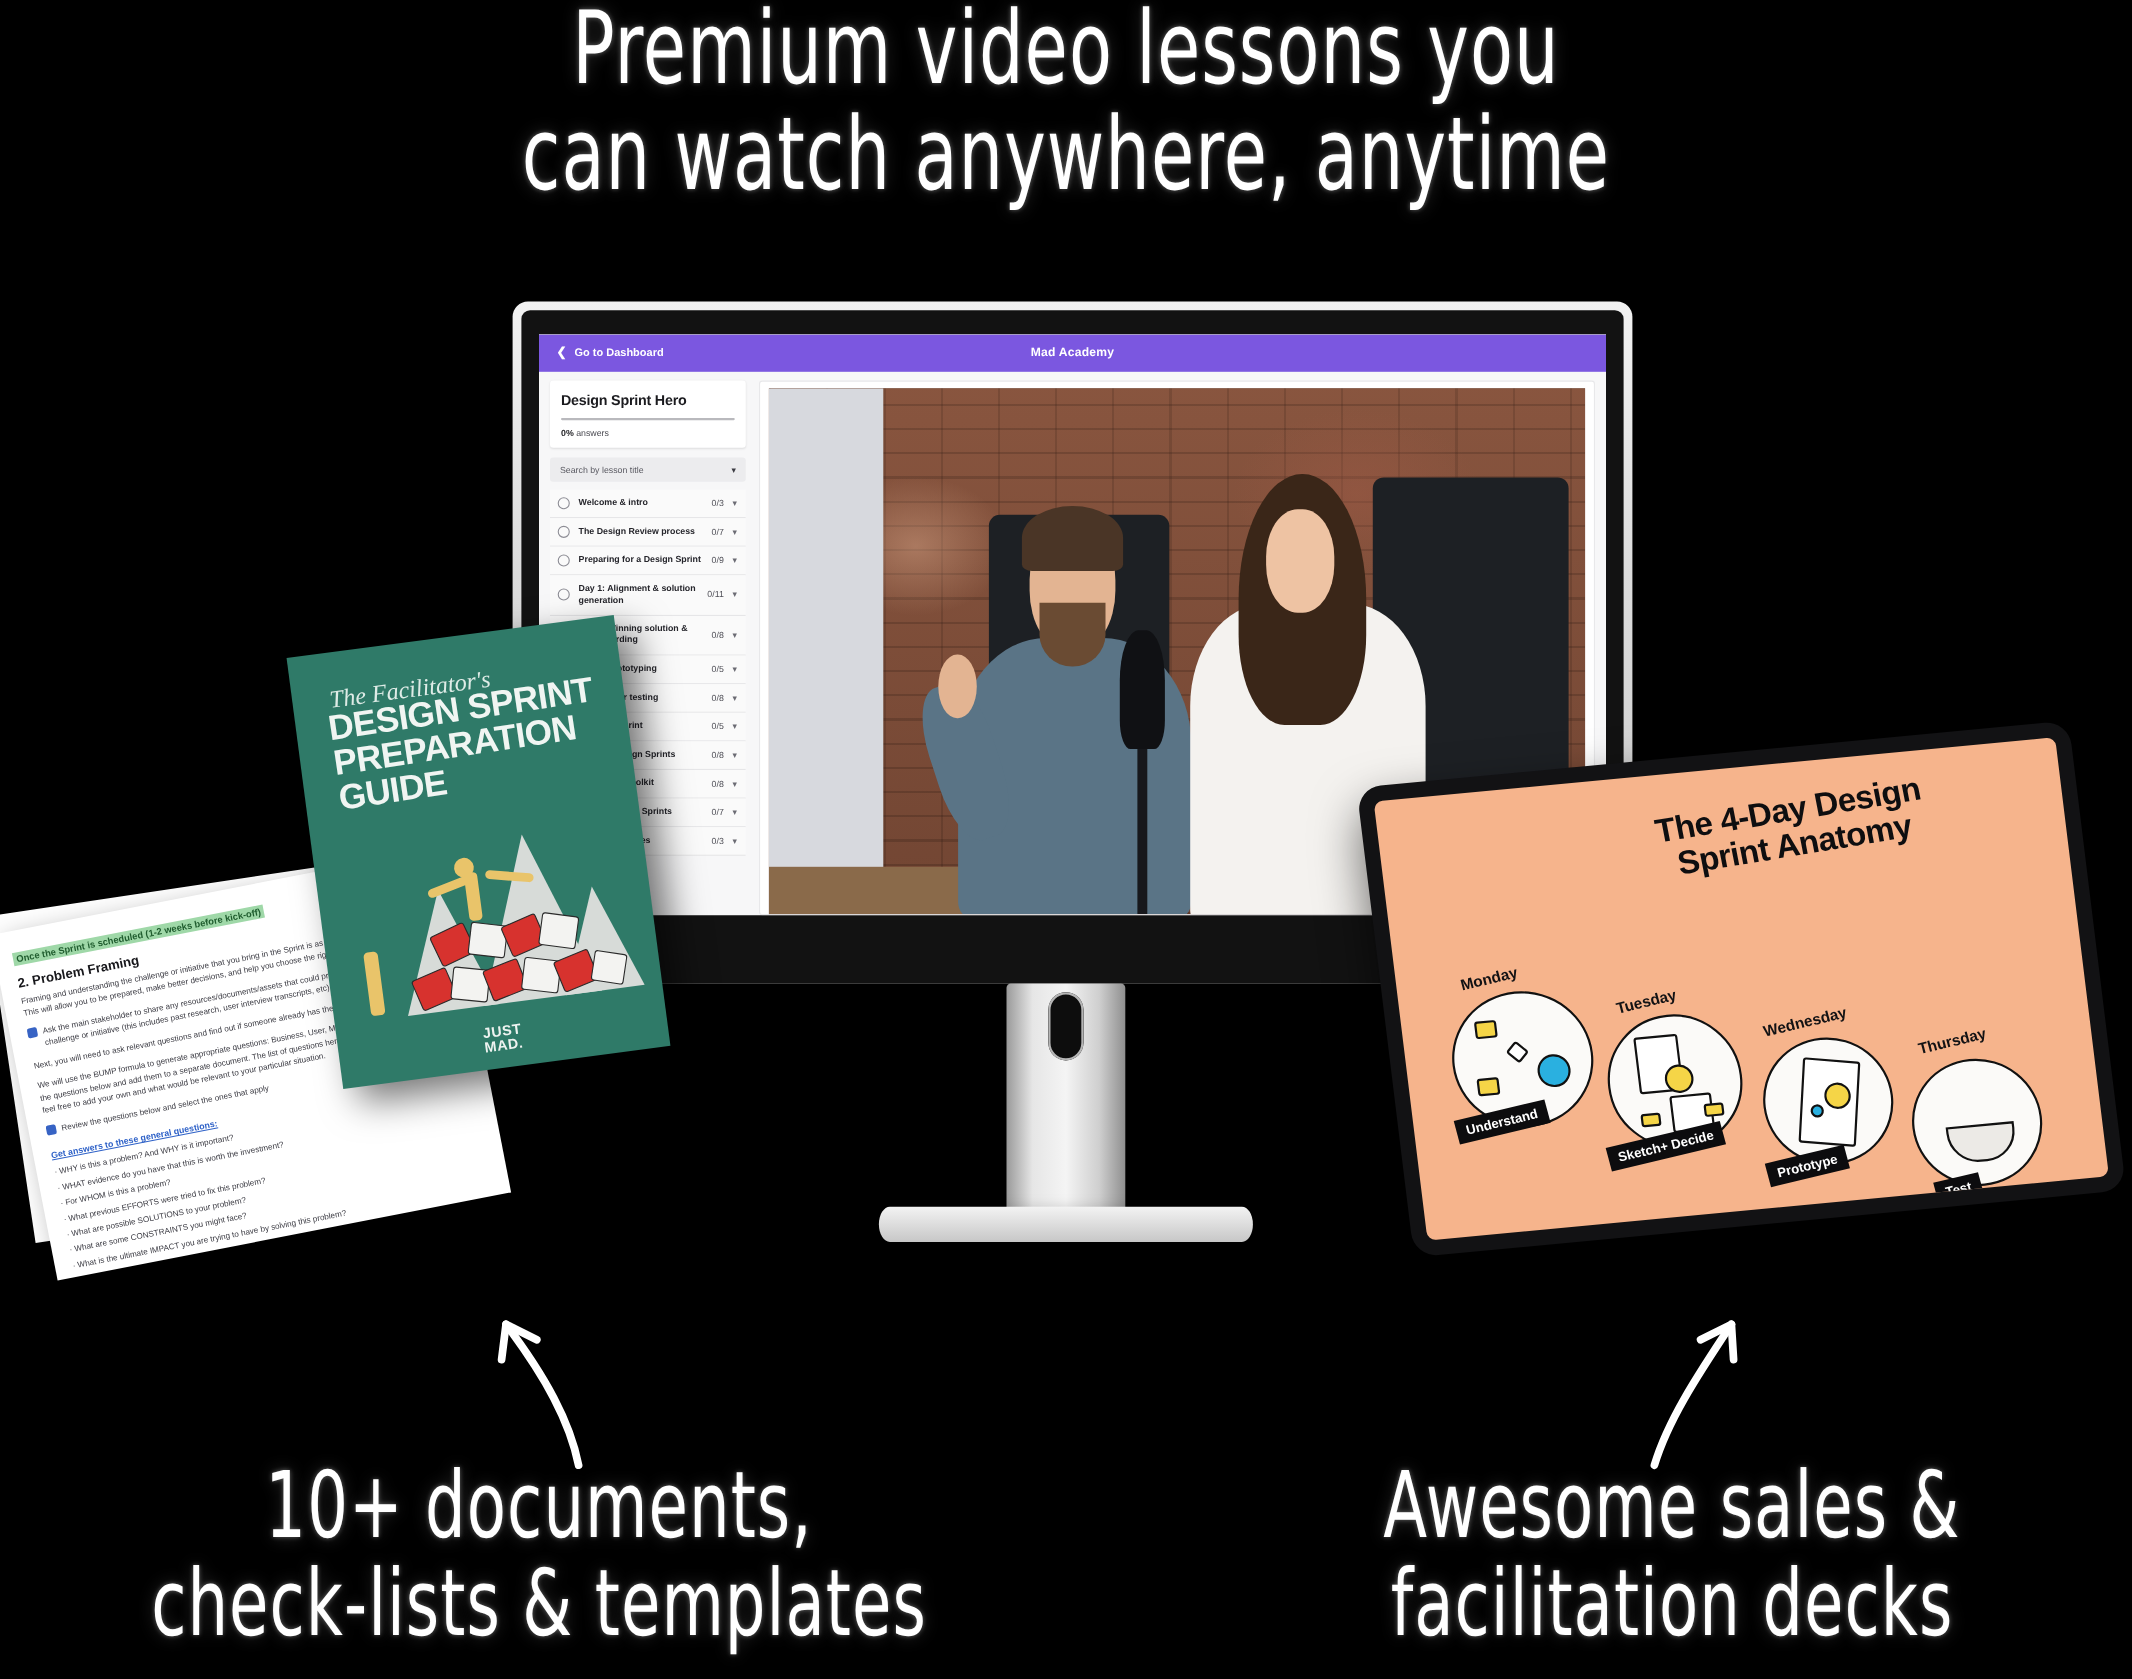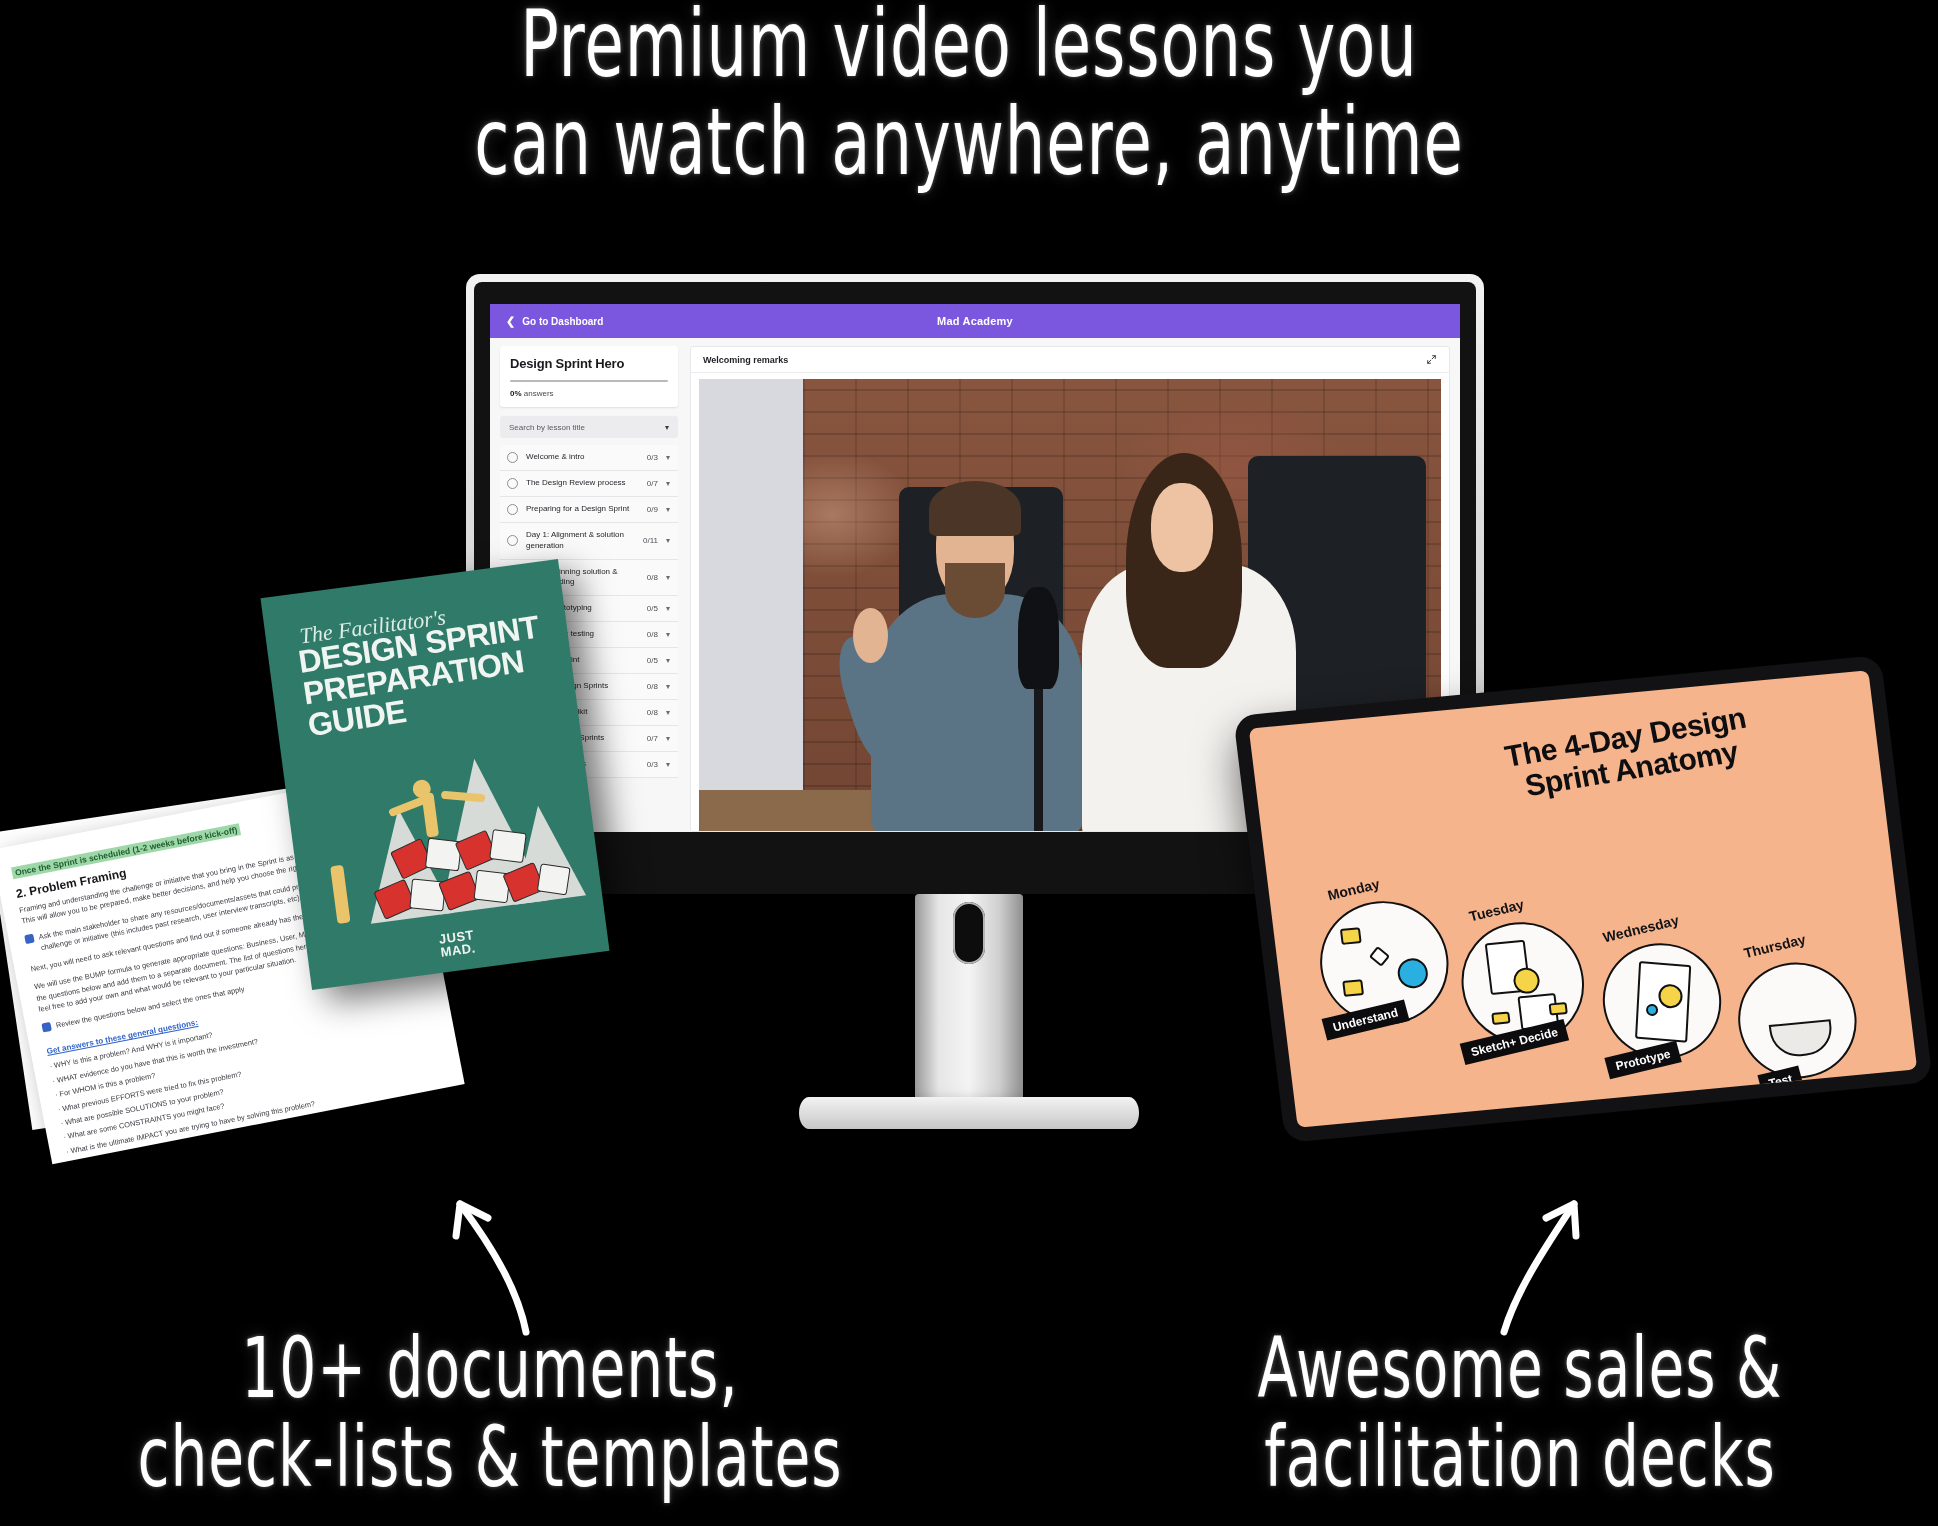--- a/index.html
+++ b/index.html
@@ -122,21 +122,21 @@
   .lesson-list { margin-top: 7px; overflow: hidden; flex: 1; }
   .lesson {
     background: #fafafa; border-bottom: 1px solid #e6e6e8;
     display: flex; align-items: center; gap: 8px;
     padding: 7px 8px 7px 7px; min-height: 24px;
   }
   .lesson .ring {
     width: 11px; height: 11px; border: 1.4px solid #8d8d95; border-radius: 50%;
     flex: none;
   }
-  .lesson .lname { flex: 1; font-size: 8px; font-weight: 400; color: #26262c; line-height: 1.35; }
+  .lesson .lname { flex: 1; font-size: 8px; font-weight: 700; color: #26262c; line-height: 1.35; }
   .lesson .lcount { font-size: 8px; color: #4f4f57; flex: none; }
   .lesson .lchev { font-size: 8px; color: #6b6b73; flex: none; }
 
   .content { flex: 1; padding: 8px 10px 0 4px; display: flex; flex-direction: column; min-width: 0; }
   .content-card {
     background: #fff; border: 1px solid #e8e8ea; border-radius: 3px;
     display: flex; flex-direction: column; flex: 1; min-height: 0;
   }
   .content-head {
     height: 26px; border-bottom: 1px solid #ececee;
@@ -388,26 +388,20 @@
                       <span class="ring"></span>
                       <span class="lname">Bonus resources</span>
                       <span class="lcount">0/3</span>
                       <span class="lchev">▾</span>
                     </div>
                   </div>
               </div>
 
               <div class="content">
                 <div class="content-card">
-                  <div class="content-head">
-                    <div class="h-title">Welcoming remarks</div>
-                    <svg class="expand-ico" viewBox="0 0 16 16">
-                      <path d="M9.5 2.5h4v4M13.5 2.5L9 7M6.5 13.5h-4v-4M2.5 13.5L7 9" fill="none" stroke="#3a3a42" stroke-width="1.4" stroke-linecap="round"></path>
-                    </svg>
-                  </div>
 
                   <div class="video-wrap">
                     <div class="video">
                       <div class="brick"></div>
                       <div class="wallpanel"></div>
                       <div class="chair a"></div>
                       <div class="chair b"></div>
                       <div class="desk"></div>
                       <div class="person p1">
                         <div class="body"></div>

